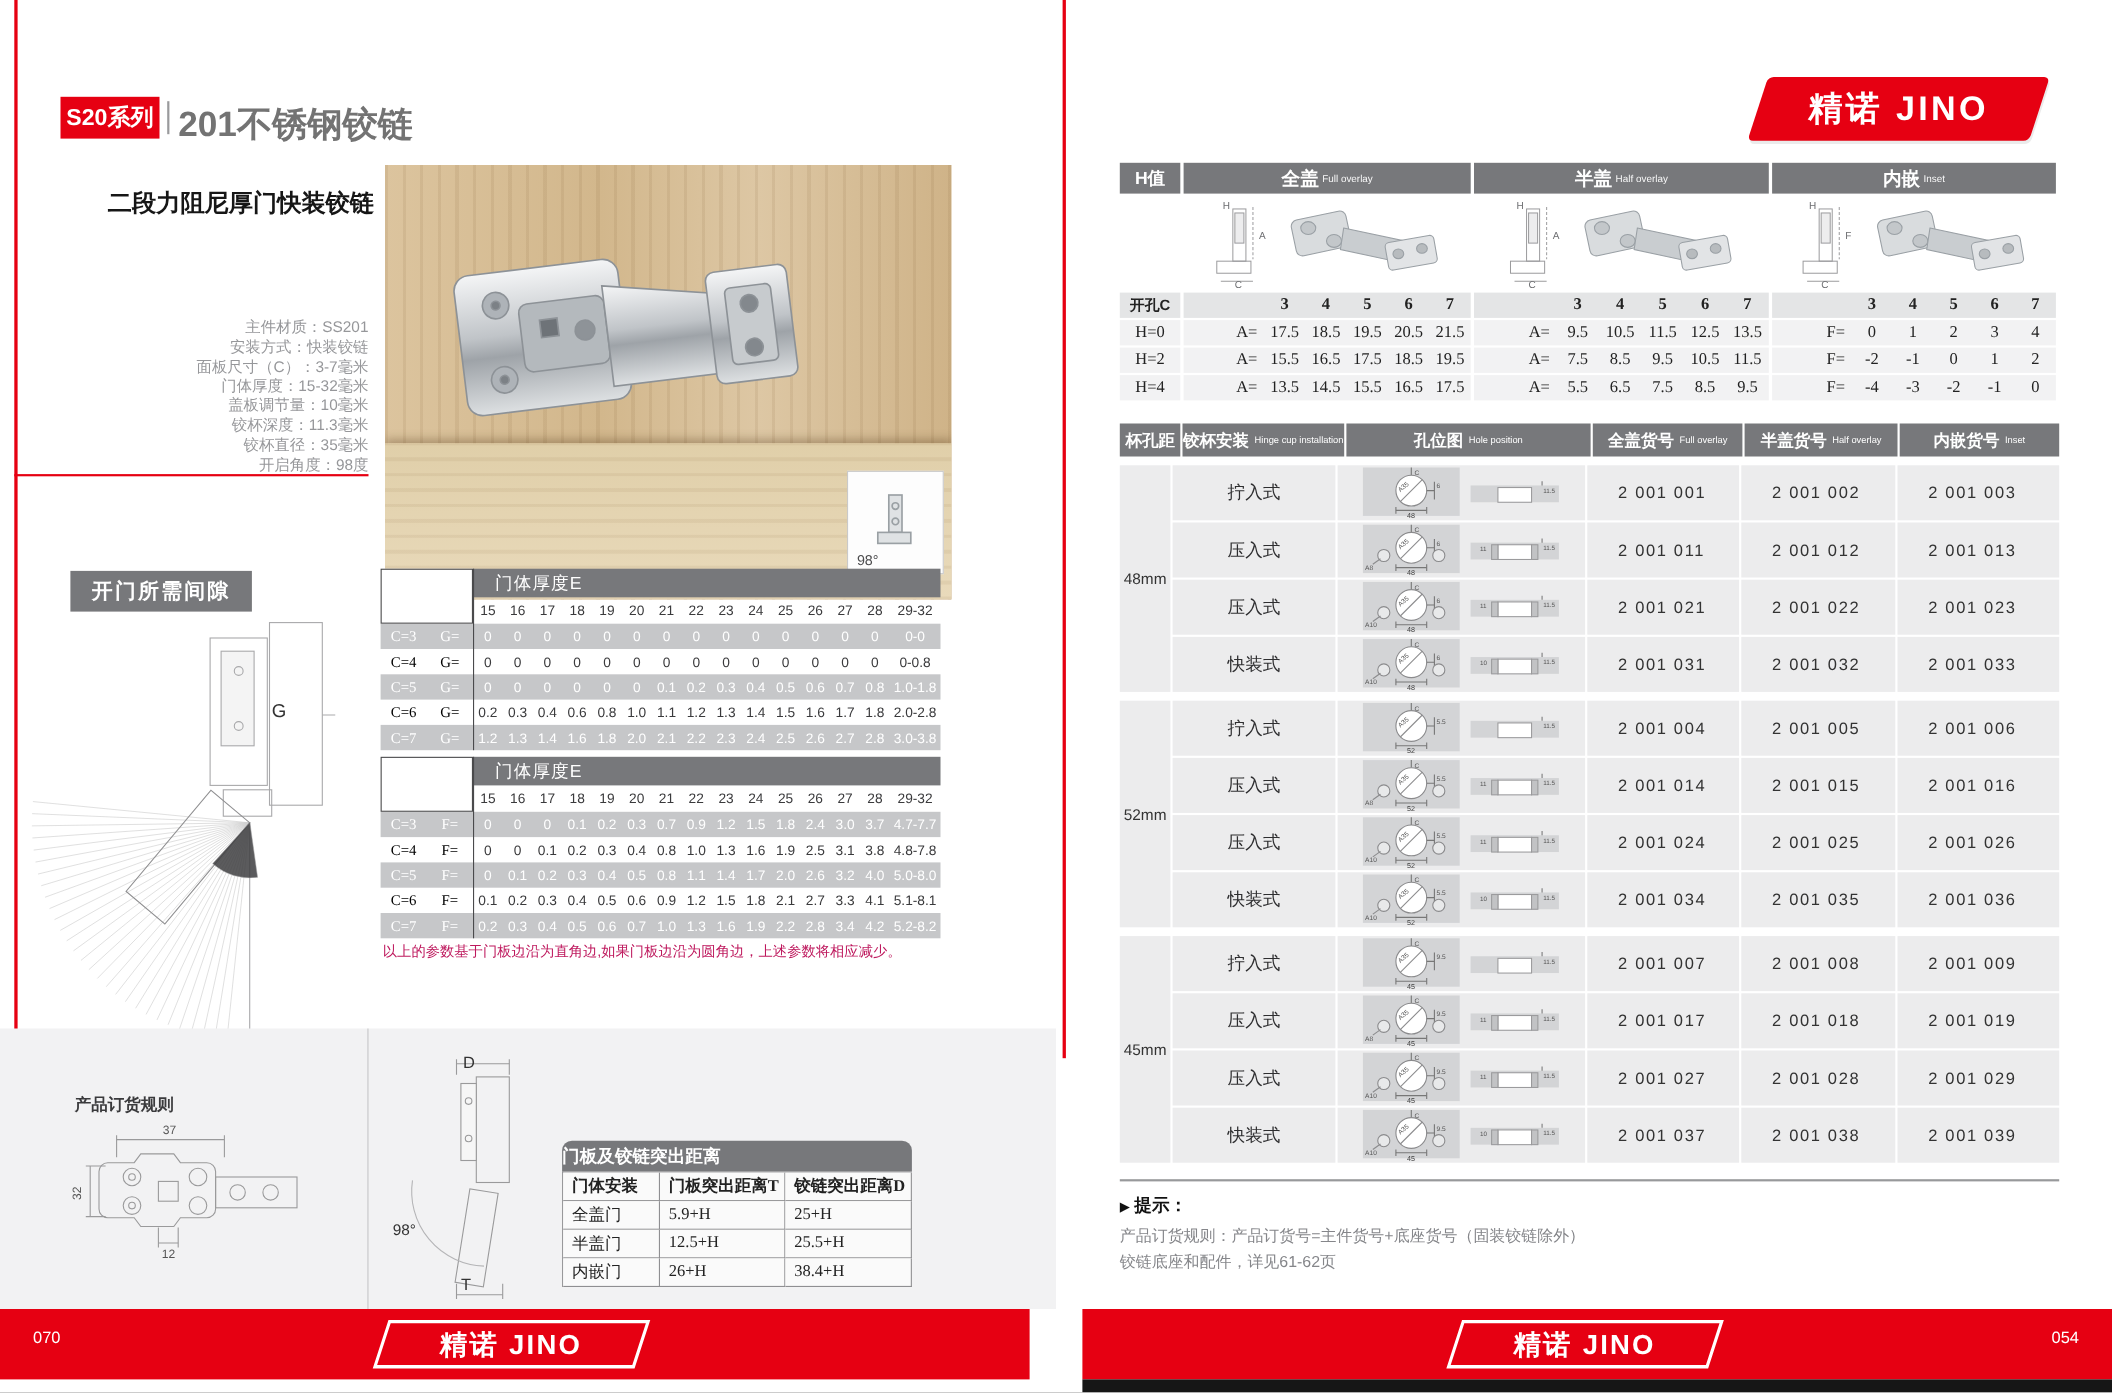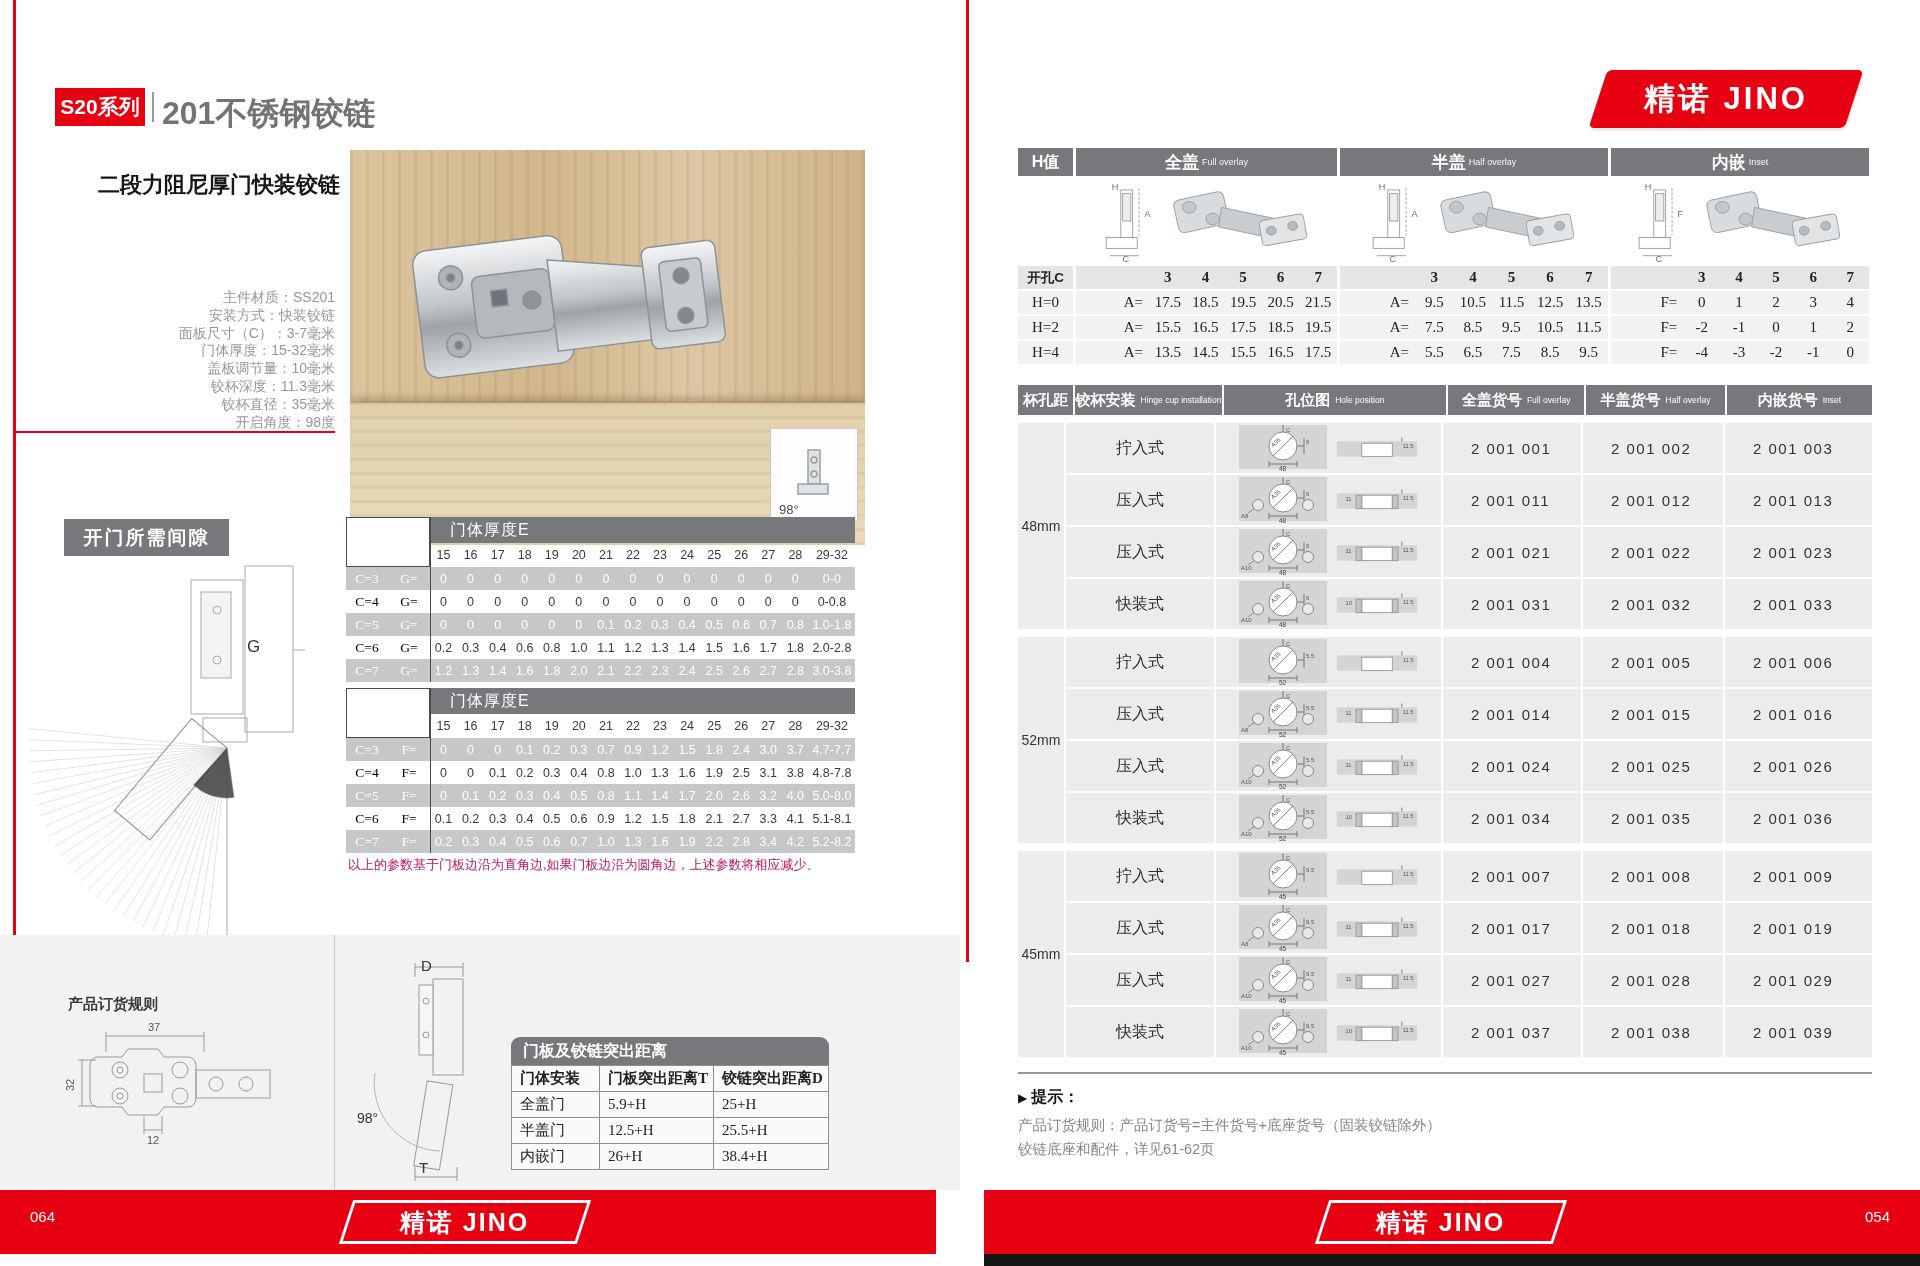--- a/index.html
+++ b/index.html
@@ -36,21 +36,21 @@
 .ct-row.shaded{background:#c6c7c9}
 .ct-row.shaded .ct-v,.ct-row.shaded .ct-l1,.ct-row.shaded .ct-l2{color:#fff}
 .ct-colhead{font-weight:normal;color:#3a3a3c}
 .table-note{position:absolute;left:348px;top:856px;font-size:13px;color:#be185d}
 
 .bottom-strip{position:absolute;left:0;top:935px;width:960px;height:255px;background:#f2f2f3}
 .strip-divider{position:absolute;left:334px;top:935px;width:1px;height:255px;background:#c6c6c8}
 .base-title{position:absolute;left:68px;top:995px;font-size:15px;font-weight:600;color:#3a3a3c}
 
 .prot-table{position:absolute;left:511px;top:1037px;width:318px;font-family:"Liberation Serif","DejaVu Serif",serif}
-.prot-head{height:28px;background:#77787b;border-radius:9px 9px 0 0;color:#fff;font-size:16px;font-weight:bold;display:flex;align-items:center;padding-left:12px;font-family:"Liberation Sans","DejaVu Sans",sans-serif}
+.prot-head{height:28px;background:#77787b;border-radius:9px 9px 0 0;color:#fff;font-size:16px;font-weight:bold;display:flex;align-items:center;padding-left:0;font-family:"Liberation Sans","DejaVu Sans",sans-serif}
 .prot-grid{display:grid;grid-template-columns:88px 114px 115px;border-left:1px solid #8f8f92;border-top:1px solid #8f8f92}
 .prot-cell{border-right:1px solid #8f8f92;border-bottom:1px solid #8f8f92;height:26px;display:flex;align-items:center;padding-left:8px;font-size:15px;color:#222;background:#fafafa}
 .prot-ch{font-weight:bold}
 
 .footer-bar{position:absolute;top:1190px;height:64px;background:#e60012}
 .footer-bar .pagenum{position:absolute;top:18px;color:#fff;font-size:15px}
 .footer-logo{position:absolute;top:10px;width:238px;height:44px;border:3px solid #fff;transform:skewX(-18deg);display:flex;align-items:center;justify-content:center}
 .footer-logo span{transform:skewX(18deg);color:#fff;font-weight:bold;font-size:25px;letter-spacing:2px}
 .dark-strip{position:absolute;left:984px;top:1254px;width:936px;height:12px;background:#161616}
 
@@ -1203,21 +1203,21 @@
     </div>
 
   <div class="notes-divider"></div>
   <div class="notes">
     <div class="nt"><span class="mark">▶</span><span>提示：</span></div>
     <div>产品订货规则：产品订货号=主件货号+底座货号（固装铰链除外）</div>
     <div>铰链底座和配件，详见61-62页</div>
   </div>
 
   <div class="footer-bar" style="left:0;width:936px">
-    <span class="pagenum" style="left:30px">064</span>
+    <span class="pagenum" style="left:30px">070</span>
     <div class="footer-logo" style="left:346px">
         <span>精诺 JINO</span>
       </div>
   </div>
   <div class="footer-bar" style="left:984px;width:936px">
     <span class="pagenum" style="right:30px">054</span>
     <div class="footer-logo" style="left:338px">
         <span>精诺 JINO</span>
       </div>
   </div>

